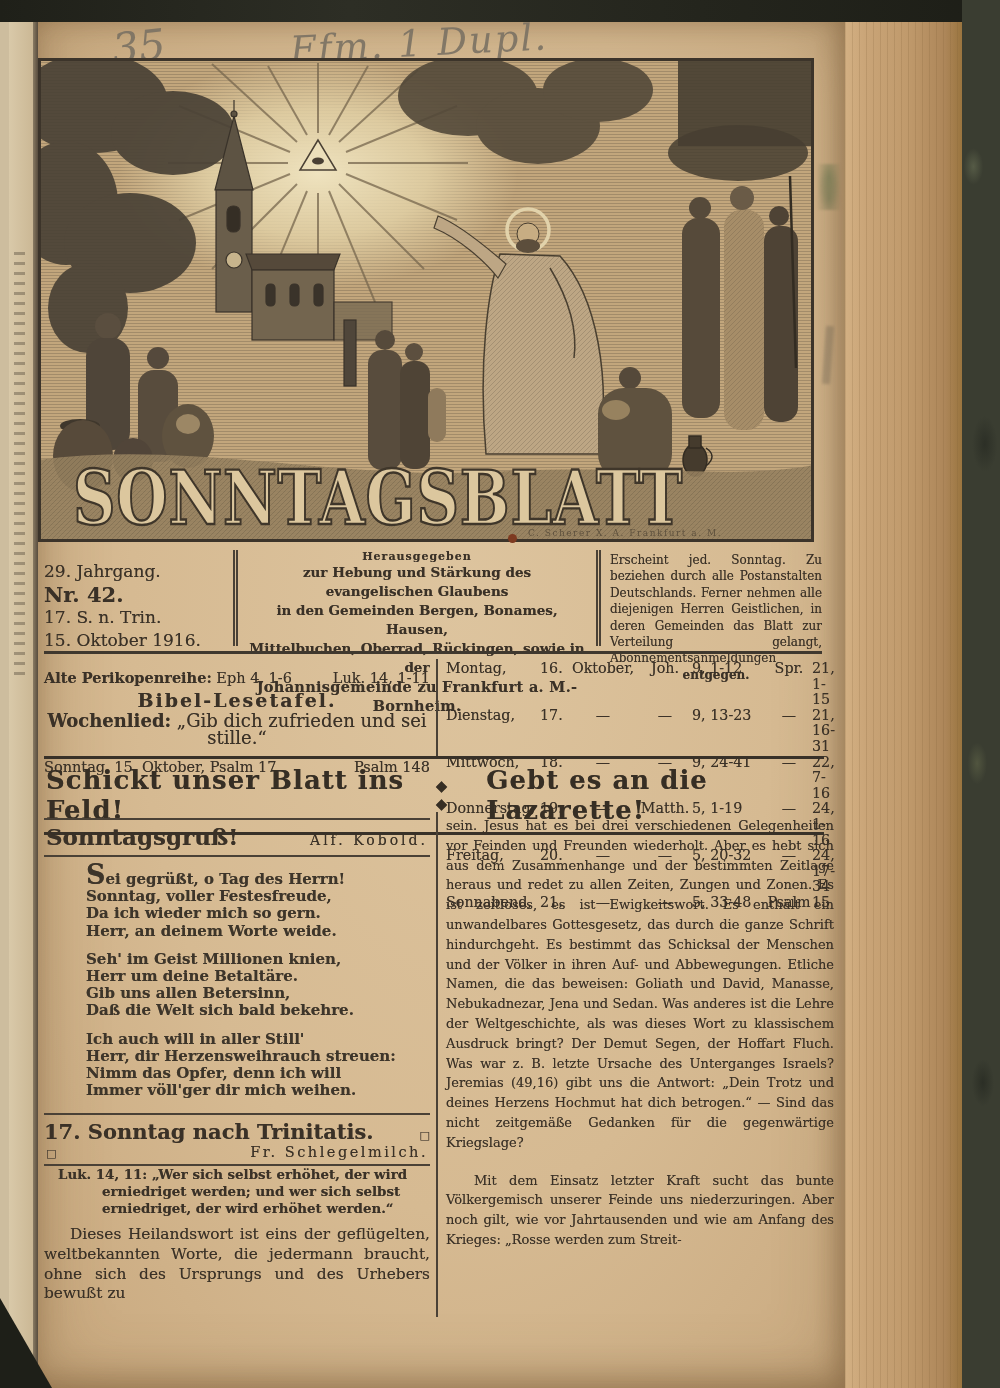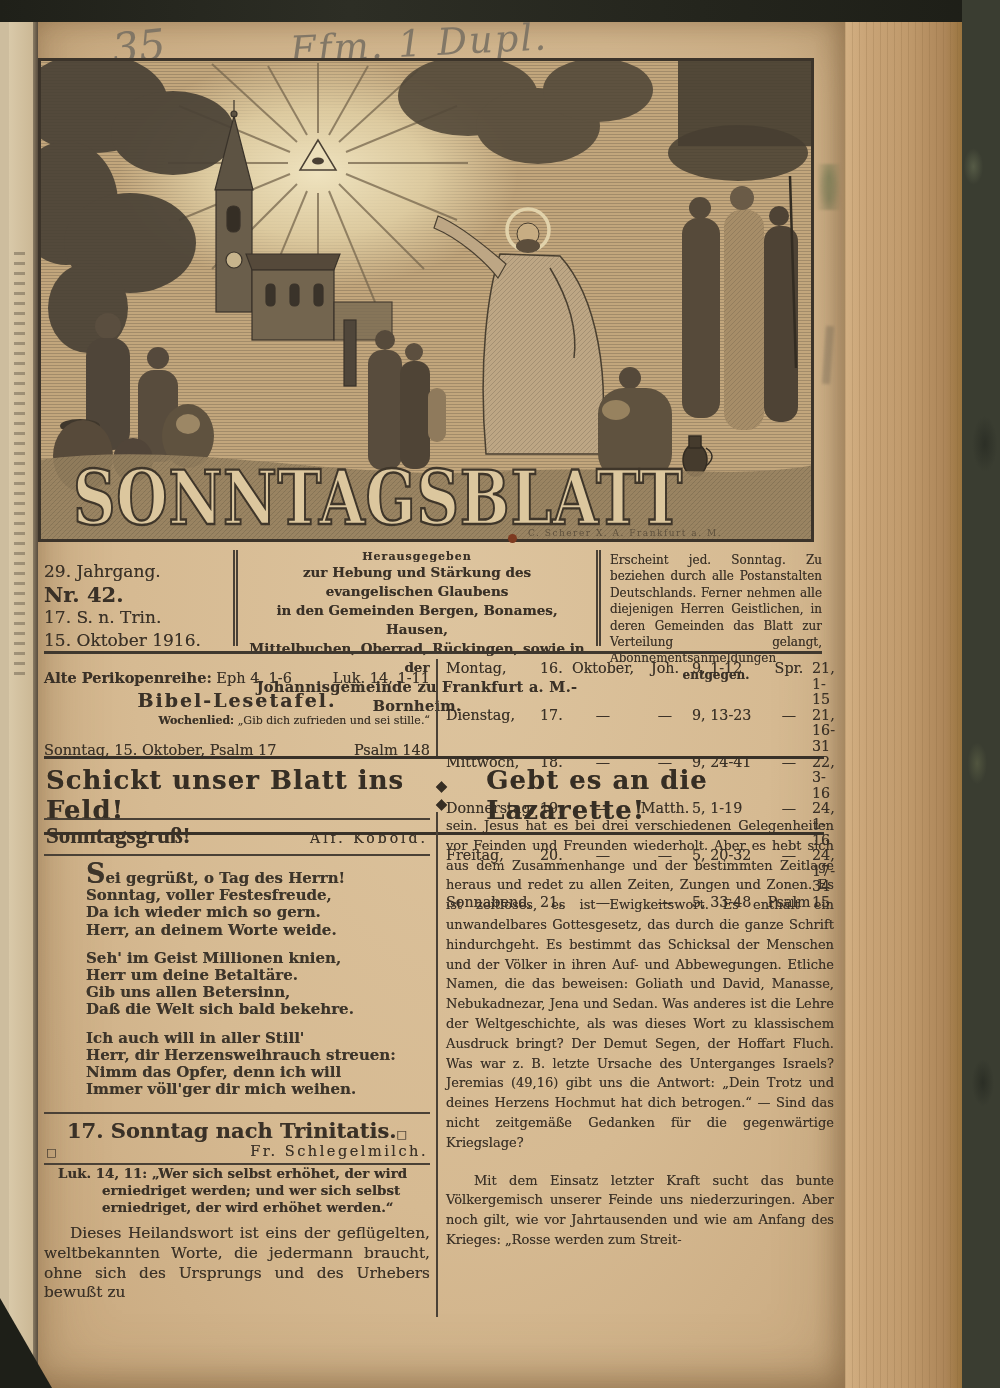--- a/index.html
+++ b/index.html
@@ -61,21 +61,21 @@
   .publisher .line:last-child{font-size:14.5px;letter-spacing:.3px;}
   .subscription{width:222px;font-size:12px;line-height:16.4px;text-align:justify;padding:2px 4px 0 6px;}
   .subscription .sub-last{text-align:center;font-weight:bold;}
   .rule-heavy{position:absolute;left:6px;top:629px;width:778px;height:3px;background:#3f382e;}
   
   .lesetafel{position:absolute;left:6px;top:637px;width:794px;height:96px;display:flex;font-size:14.5px;}
   .lt-left{width:386px;padding-top:2px;}
   .peri-row{display:flex;justify-content:space-between;line-height:18px;margin-top:8px;}
   .peri-row b{font-weight:bold;}
   .lt-heading{text-align:center;font-weight:bold;font-size:19px;letter-spacing:2px;margin:2px 0 1px;}
-  .lt-wochenlied{text-align:right;font-size:11px;line-height:17px;}
+  .lt-wochenlied{text-align:center;font-size:18px;line-height:17px;}
   .lt-sunday{display:flex;justify-content:space-between;line-height:18px;margin-top:12px;}
   .lt-div{width:2px;background:#4a4136;margin:0 8px 0 6px;height:100px;}
   .lt-right{flex:1;padding-top:2px;}
   .readings .row{display:grid;grid-template-columns:94px 28px 70px 54px 74px 46px 1fr;
     line-height:15.6px;font-size:14.3px;}
   .readings .cell:nth-child(3),.readings .cell:nth-child(4),
   .readings .cell:nth-child(6){text-align:center;}
   
   .banner{position:absolute;left:6px;top:734px;width:780px;}
   .banner-rule-top{height:2.5px;background:#383128;}
@@ -86,29 +86,29 @@
   .banner-rule-bot::after{content:"";display:block;height:1px;background:#383128;margin-top:2.5px;}
   
   .columns{position:absolute;left:6px;top:790px;width:790px;display:flex;}
   .col-left{width:386px;}
   .col-div{width:2px;background:#4a4136;margin:0 8px 0 6px;height:505px;}
   .col-right{flex:1;}
   
   .greet-head{border-top:2px solid #4a4136;border-bottom:2px solid #4a4136;
     display:flex;justify-content:space-between;align-items:baseline;
     margin-top:6px;padding:3px 2px 5px;}
-  .greet-title{font-size:23px;font-weight:bold;font-family:Liberation Serif, serif;}
+  .greet-title{font-size:23px;font-weight:bold;}
   .greet-author{font-size:14px;letter-spacing:3px;}
   .poem{margin:13px 0 0 42px;}
   .stanza{margin-bottom:11px;}
   .stanza .line{font-size:15px;font-weight:bold;line-height:17.2px;color:#3d352a;}
   .stanza-first .line:first-child::first-letter{font-size:27px;line-height:10px;}
   
   .sermon-head{margin-top:14px;border-top:2.5px solid #4a4136;padding-top:4px;}
-  .sermon-row1{display:flex;justify-content:center;align-items:baseline;}
+  .sermon-row1{display:flex;justify-content:space-between;align-items:baseline;}
   .sermon-title{font-size:21px;font-weight:bold;}
   .sermon-row2{display:flex;justify-content:space-between;align-items:baseline;
     border-bottom:2px solid #4a4136;padding:0 2px 4px;}
   .sermon-author{font-size:14.5px;letter-spacing:2.5px;}
   .square{font-size:11px;color:#4a4136;}
   .verse{font-size:13.4px;font-weight:bold;line-height:17px;
     padding-left:58px;text-indent:-44px;}
   .sermon-body{margin-top:8px;font-size:15.4px;line-height:19.6px;text-align:justify;text-indent:26px;}
   
   .rcol{margin-top:4px;font-size:13px;line-height:19.8px;}
@@ -333,21 +333,21 @@
             <span class="cell">—</span>
             <span class="cell">21, 16-31</span>
           </div>
           <div class="row">
             <span class="cell">Mittwoch,</span>
             <span class="cell">18.</span>
             <span class="cell">—</span>
             <span class="cell">—</span>
             <span class="cell">9, 24-41</span>
             <span class="cell">—</span>
-            <span class="cell">22, 3-16</span>
+            <span class="cell">22, 7-16</span>
           </div>
           <div class="row">
             <span class="cell">Donnerstag,</span>
             <span class="cell">19.</span>
             <span class="cell">—</span>
             <span class="cell">Matth.</span>
             <span class="cell">5, 1-19</span>
             <span class="cell">—</span>
             <span class="cell">24, 1-16</span>
           </div>

